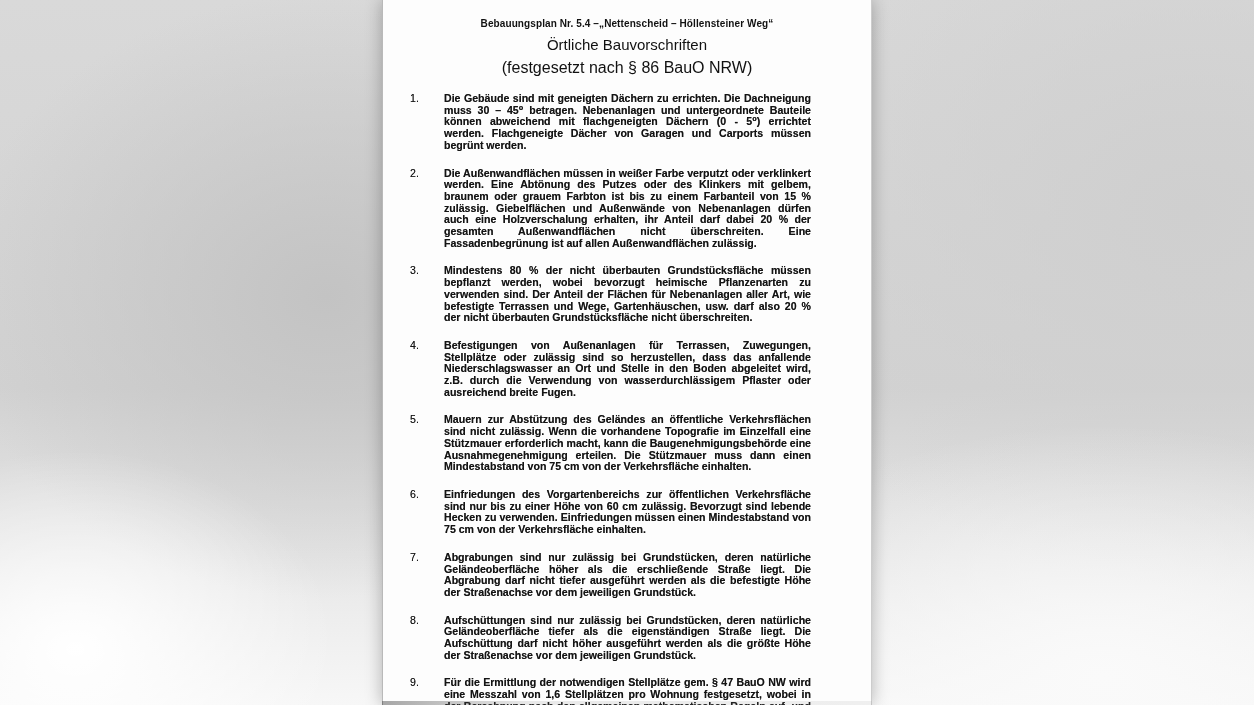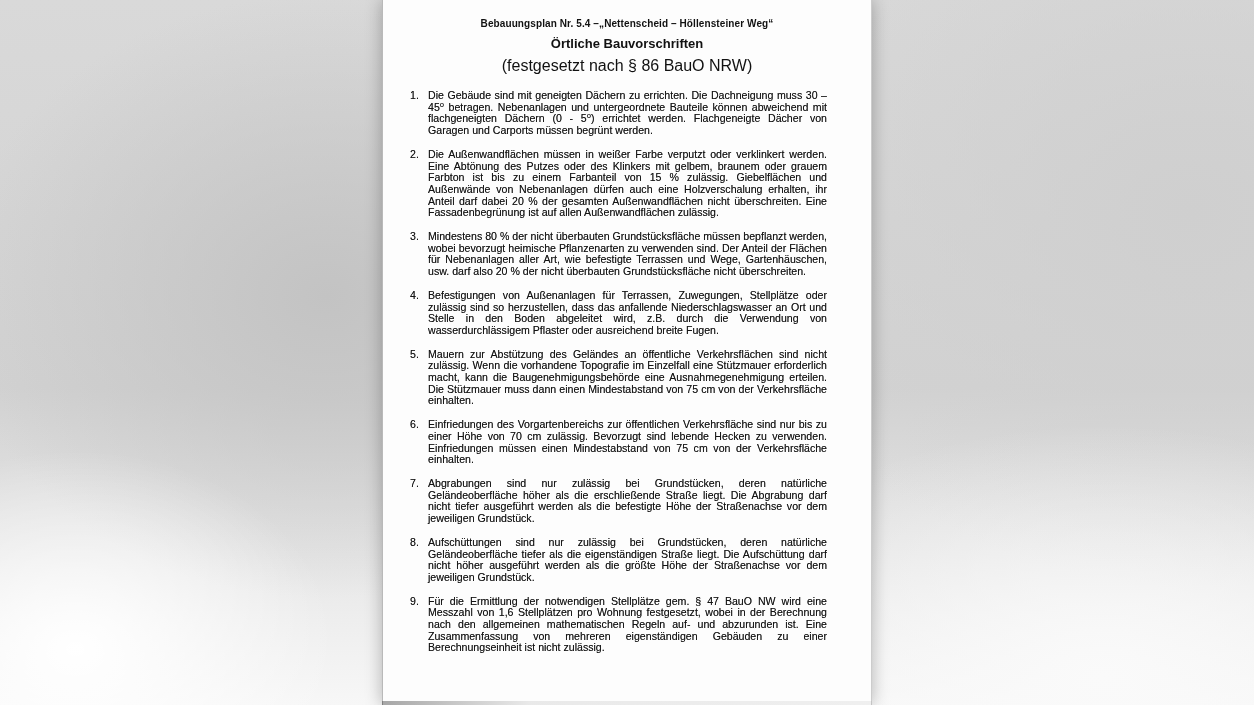--- a/index.html
+++ b/index.html
@@ -40,22 +40,22 @@
     pointer-events: none;
   }
   .doc-header { padding-top: 18px; text-align: center; color: #111; }
   .doc-title {
     font-size: 10px;
     font-weight: bold;
     letter-spacing: 0.1px;
     margin: 0 0 7px 0;
   }
   .doc-subtitle {
-    font-size: 13px;
-    font-weight: bold;
+    font-size: 15px;
+    font-weight: normal;
     margin: 0 0 6px 0;
   }
   .doc-note {
     font-size: 16px;
     font-weight: normal;
     margin: 0;
   }
   .list {
     margin-top: 15px;
   }
@@ -69,21 +69,21 @@
     color: #141414;
     text-align: justify;
     text-shadow: 0 0 0.4px rgba(0,0,0,0.55);
   }
   .item .num {
     position: absolute;
     left: 28px;
     top: 0;
     text-align: left;
   }
-  .item p { margin: 0; }
+  .item p { margin: 16px; font-weight: bold; }
 </style>
 </head>
 <body>
 
 <div class="stage">
   <div class="sheet">
 
     <div class="doc-header">
       <p class="doc-title">Bebauungsplan Nr. 5.4 –„Nettenscheid – Höllensteiner Weg“</p>
       <p class="doc-subtitle">Örtliche Bauvorschriften</p>
@@ -112,21 +112,21 @@
         <p>Befestigungen von Außenanlagen für Terrassen, Zuwegungen, Stellplätze oder zulässig sind so herzustellen, dass das anfallende Niederschlagswasser an Ort und Stelle in den Boden abgeleitet wird, z.B. durch die Verwendung von wasserdurchlässigem Pflaster oder ausreichend breite Fugen.</p>
       </div>
 
       <div class="item">
         <span class="num">5.</span>
         <p>Mauern zur Abstützung des Geländes an öffentliche Verkehrsflächen sind nicht zulässig. Wenn die vorhandene Topografie im Einzelfall eine Stützmauer erforderlich macht, kann die Baugenehmigungsbehörde eine Ausnahmegenehmigung erteilen. Die Stützmauer muss dann einen Mindestabstand von 75 cm von der Verkehrsfläche einhalten.</p>
       </div>
 
       <div class="item">
         <span class="num">6.</span>
-        <p>Einfriedungen des Vorgartenbereichs zur öffentlichen Verkehrsfläche sind nur bis zu einer Höhe von 70 cm zulässig. Bevorzugt sind lebende Hecken zu verwenden. Einfriedungen müssen einen Mindestabstand von 75 cm von der Verkehrsfläche einhalten.</p>
+        <p>Einfriedungen des Vorgartenbereichs zur öffentlichen Verkehrsfläche sind nur bis zu einer Höhe von 60 cm zulässig. Bevorzugt sind lebende Hecken zu verwenden. Einfriedungen müssen einen Mindestabstand von 75 cm von der Verkehrsfläche einhalten.</p>
       </div>
 
       <div class="item">
         <span class="num">7.</span>
         <p>Abgrabungen sind nur zulässig bei Grundstücken, deren natürliche Geländeoberfläche höher als die erschließende Straße liegt. Die Abgrabung darf nicht tiefer ausgeführt werden als die befestigte Höhe der Straßenachse vor dem jeweiligen Grundstück.</p>
       </div>
 
       <div class="item">
         <span class="num">8.</span>
         <p>Aufschüttungen sind nur zulässig bei Grundstücken, deren natürliche Geländeoberfläche tiefer als die eigenständigen Straße liegt. Die Aufschüttung darf nicht höher ausgeführt werden als die größte Höhe der Straßenachse vor dem jeweiligen Grundstück.</p>

